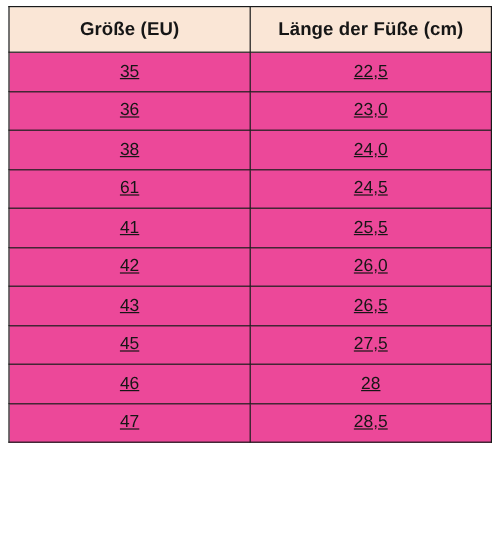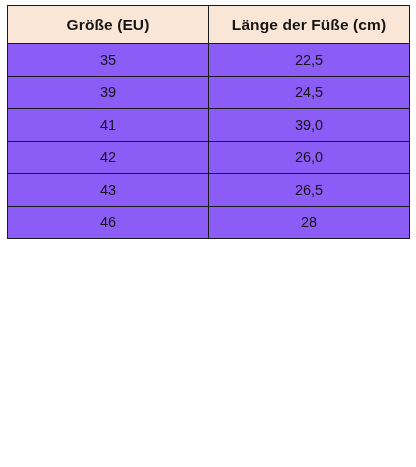--- a/index.html
+++ b/index.html
@@ -34,23 +34,24 @@
   }
   table.size-table th {
     height: 37px;
     background: #fae6d6;
     font-size: 15.5px;
     font-weight: bold;
     letter-spacing: 0.1px;
   }
   table.size-table td {
     height: 31.5px;
-    background: #8b5cf6;
+    background: #ec4899;
     font-size: 14.5px;
     font-weight: normal;
+    text-decoration: underline;
   }
   col.col-eu { width: 201px; }
   col.col-cm { width: 201px; }
 </style>
 </head>
 <body>
 
 <div id="size-table-wrap">
   <table class="size-table">
     <colgroup>
@@ -62,34 +63,50 @@
         <th>Größe (EU)</th>
         <th>Länge der Füße (cm)</th>
       </tr>
     </thead>
     <tbody id="table-body">
         <tr>
           <td>35</td>
           <td>22,5</td>
         </tr>
         <tr>
-          <td>39</td>
+          <td>36</td>
+          <td>23,0</td>
+        </tr>
+        <tr>
+          <td>38</td>
+          <td>24,0</td>
+        </tr>
+        <tr>
+          <td>61</td>
           <td>24,5</td>
         </tr>
         <tr>
           <td>41</td>
-          <td>39,0</td>
+          <td>25,5</td>
         </tr>
         <tr>
           <td>42</td>
           <td>26,0</td>
         </tr>
         <tr>
           <td>43</td>
           <td>26,5</td>
         </tr>
         <tr>
+          <td>45</td>
+          <td>27,5</td>
+        </tr>
+        <tr>
           <td>46</td>
           <td>28</td>
+        </tr>
+        <tr>
+          <td>47</td>
+          <td>28,5</td>
         </tr>
       </tbody>
   </table>
 </div>
 
 </body></html>

